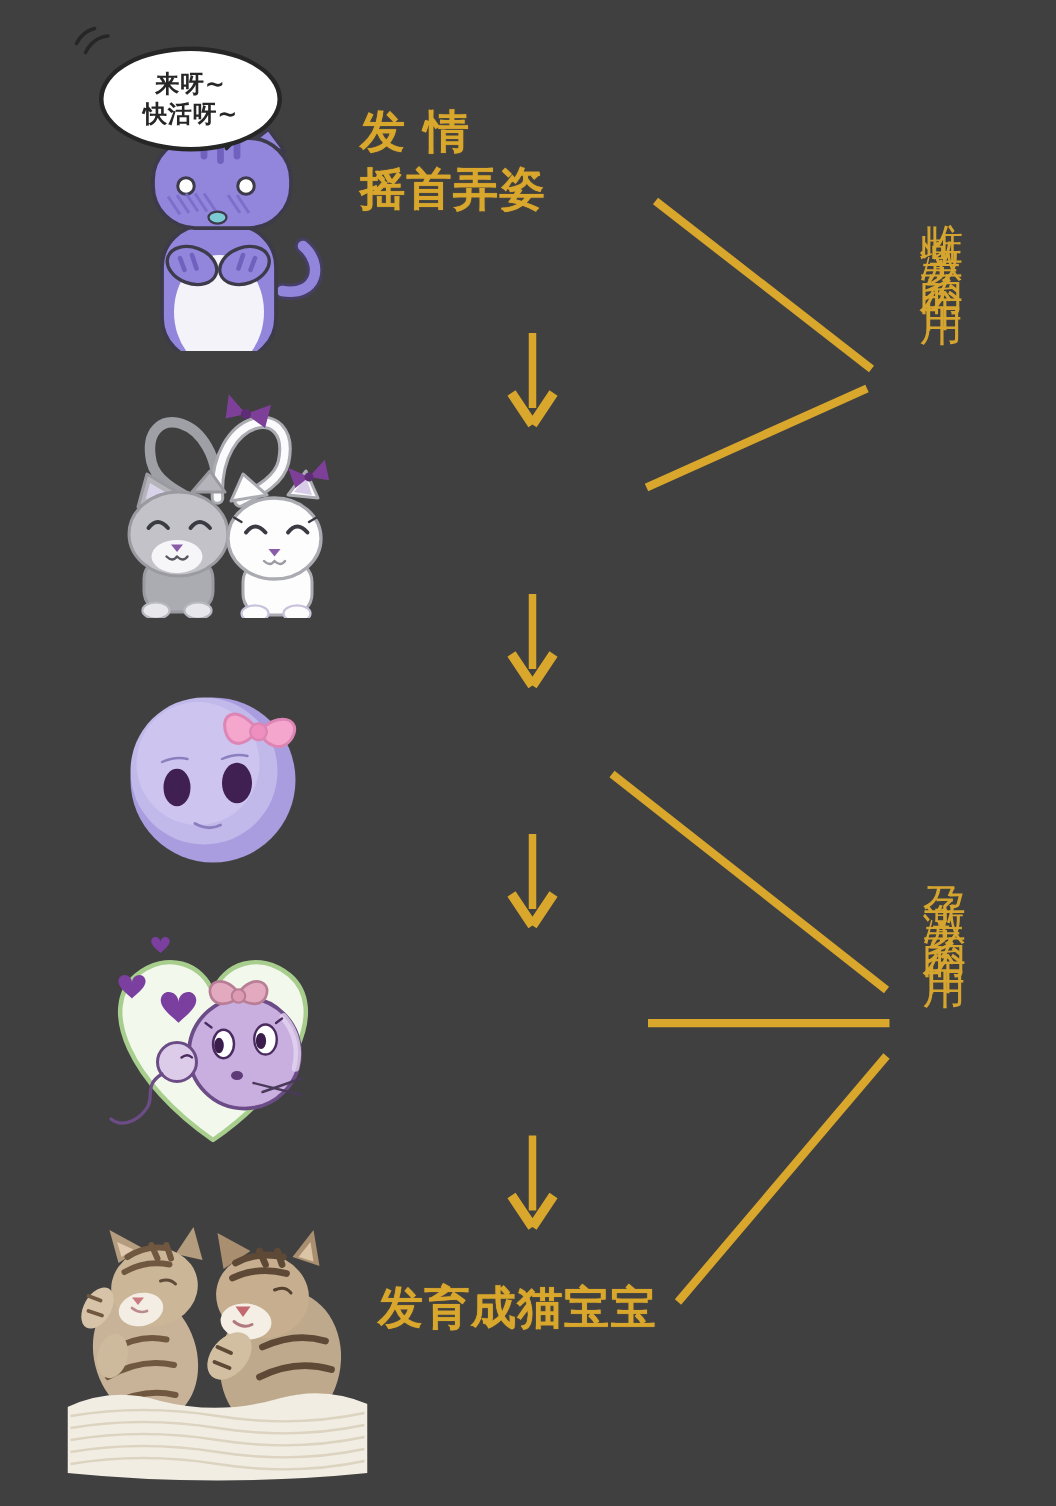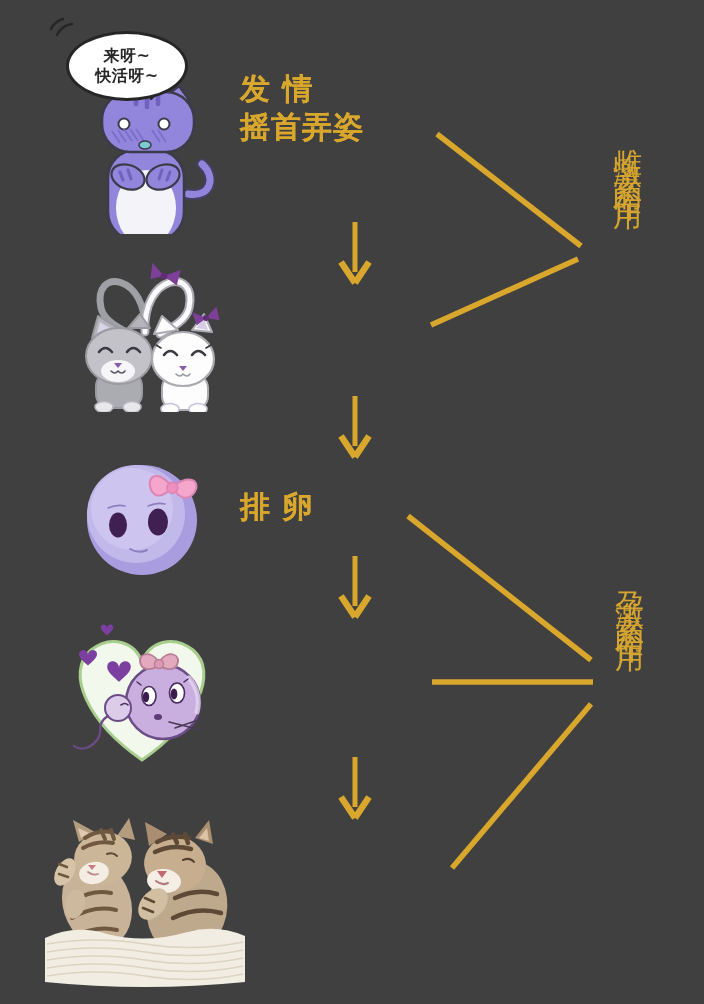--- a/index.html
+++ b/index.html
@@ -243,24 +243,22 @@
         <path d="M2,162 Q50,154 100,162 Q150,170 198,160"></path>
         <path d="M2,170 Q50,162 100,170 Q150,178 198,168"></path>
       </g>
     </g>
   </svg>
 
   <div class="step" id="step-estrus">
     <div>发 情</div>
     <div>摇首弄姿</div>
   </div>
-  <div class="step" id="step-ovulation">
-    <div>排 卵</div>
-  </div>
   <div class="step" id="step-dev">
+    <div>发育成猫宝宝</div>
   </div>
 
   <div class="vlabel" id="estrogen-label">雌激素的作用</div>
   <div class="vlabel" id="progesterone-label">孕激素的作用</div>
 
   <svg class="decor" style="left:0;top:0;pointer-events:none" width="704" height="1004" viewBox="0 0 704 1004">
     <g stroke="#D9A72C" stroke-width="5" fill="none">
       <g>
         <path d="M355,222 L355,272"></path>
         <path d="M341,262 L355,283 M369,262 L355,283" stroke-width="6.5"></path>

